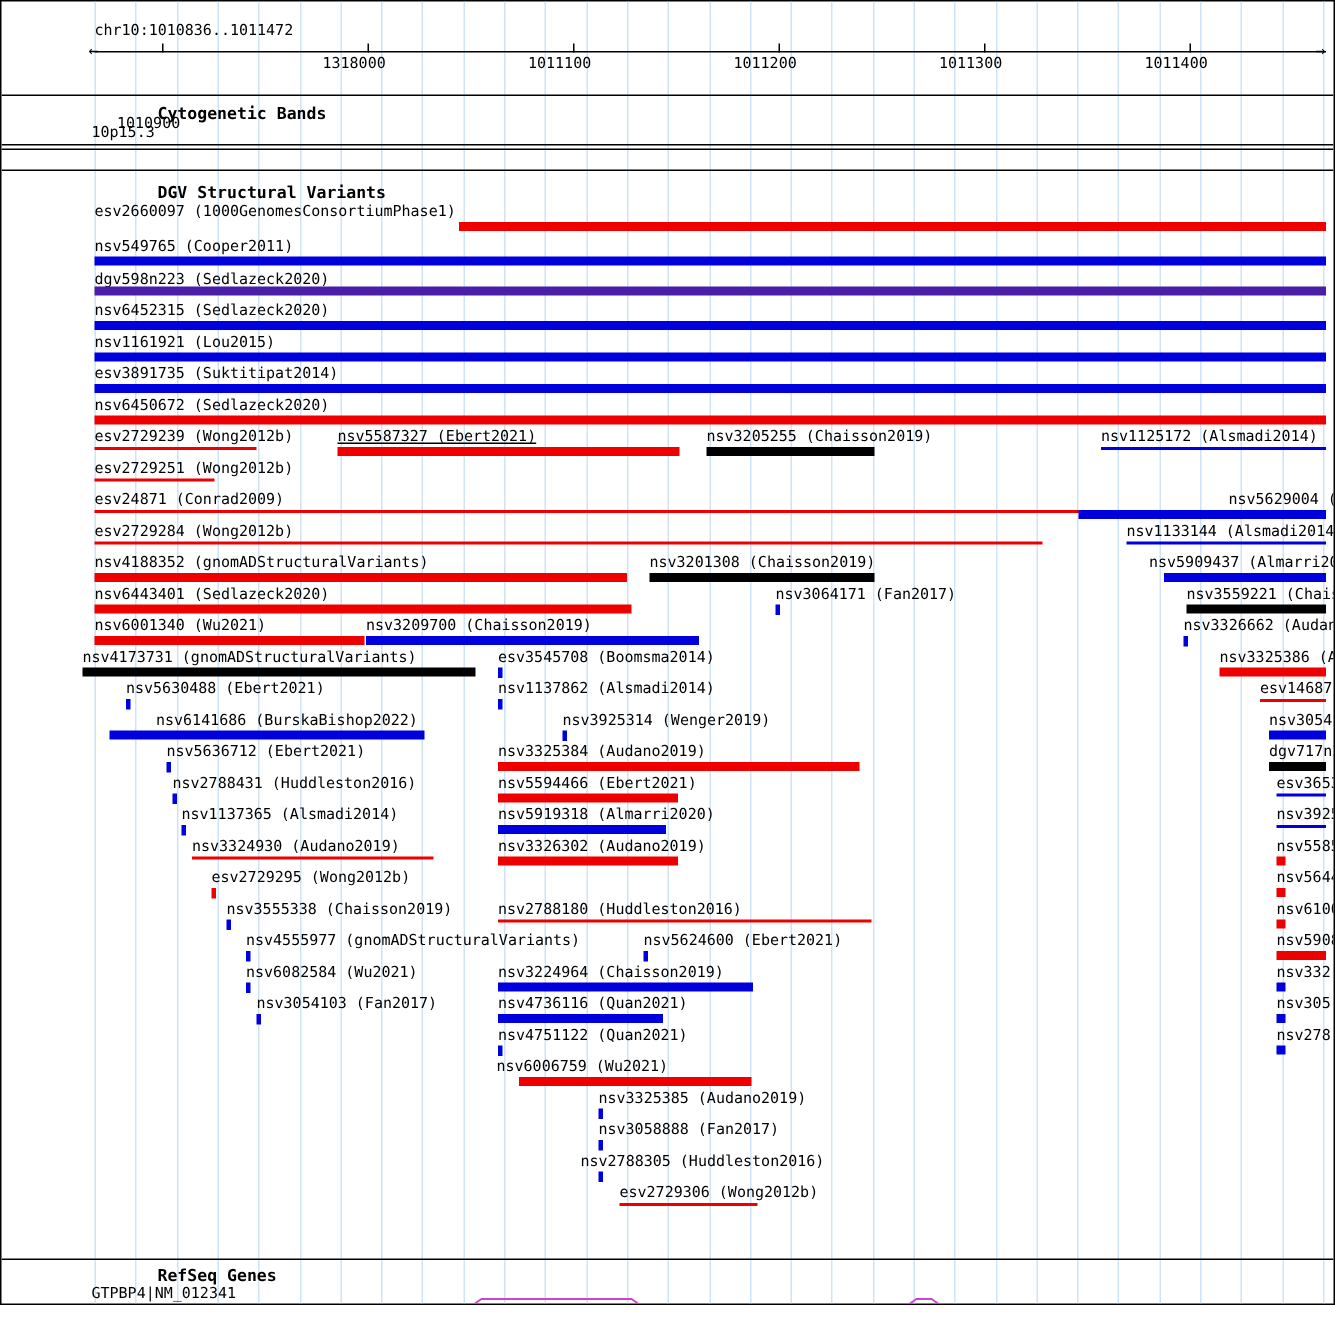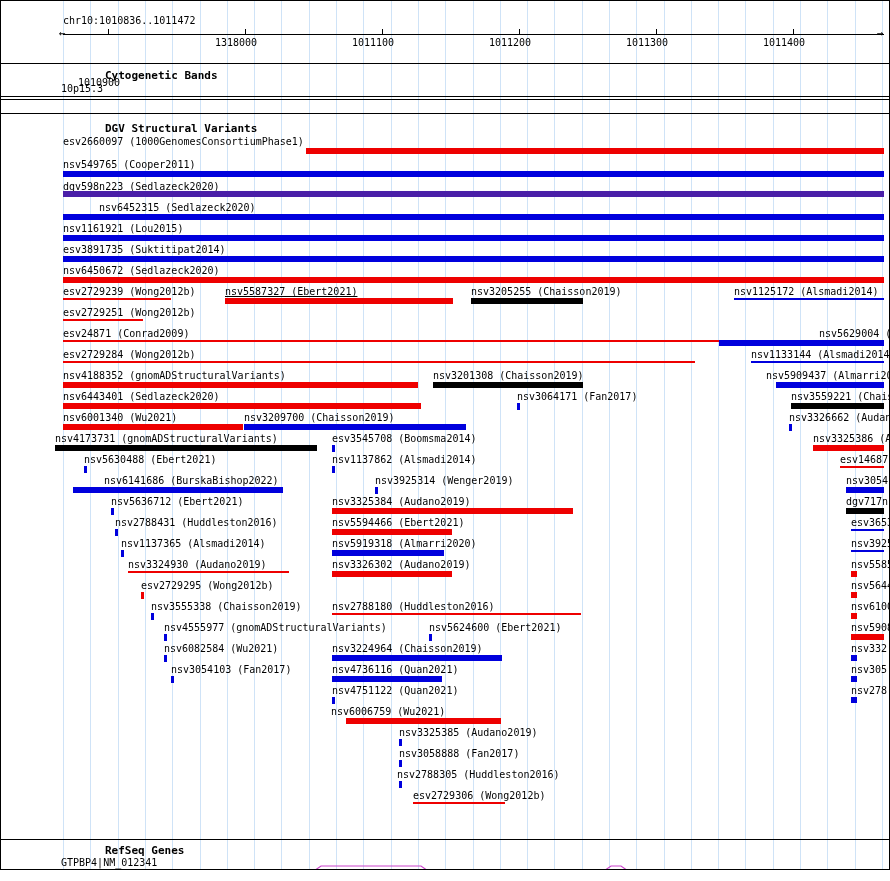--- a/index.html
+++ b/index.html
@@ -89,21 +89,21 @@
   <div class="hr" style="top:112px;"></div>
 
   <div class="section-title" style="left:60px;top:121px;">DGV Structural Variants</div>
   <div id="variant-layer">
       <div class="track-label" style="left: 62px; top: 135px;">esv2660097 (1000GenomesConsortiumPhase1)</div>
       <div class="bar" style="left: 305px; top: 147px; width: 578px; background: rgb(238, 0, 0);"></div>
       <div class="track-label" style="left: 62px; top: 158px;">nsv549765 (Cooper2011)</div>
       <div class="bar" style="left: 62px; top: 170px; width: 821px; background: rgb(0, 0, 221);"></div>
       <div class="track-label" style="left: 62px; top: 180px;">dgv598n223 (Sedlazeck2020)</div>
       <div class="bar" style="left: 62px; top: 190px; width: 821px; background: rgb(74, 31, 168);"></div>
-      <div class="track-label" style="left: 62px; top: 201px; margin-left: 36px;">nsv6452315 (Sedlazeck2020)</div>
+      <div class="track-label" style="left: 62px; top: 201px;">nsv6452315 (Sedlazeck2020)</div>
       <div class="bar" style="left: 62px; top: 213px; width: 821px; background: rgb(0, 0, 221);"></div>
       <div class="track-label" style="left: 62px; top: 222px;">nsv1161921 (Lou2015)</div>
       <div class="bar" style="left: 62px; top: 234px; width: 821px; background: rgb(0, 0, 221);"></div>
       <div class="track-label" style="left: 62px; top: 243px;">esv3891735 (Suktitipat2014)</div>
       <div class="bar" style="left: 62px; top: 255px; width: 821px; background: rgb(0, 0, 221);"></div>
       <div class="track-label" style="left: 62px; top: 264px;">nsv6450672 (Sedlazeck2020)</div>
       <div class="bar" style="left: 62px; top: 276px; width: 821px; background: rgb(238, 0, 0);"></div>
       <div class="track-label" style="left: 62px; top: 285px;">esv2729239 (Wong2012b)</div>
       <div class="thinbar" style="left: 62px; top: 297px; width: 108px; background: rgb(238, 0, 0);"></div>
       <div class="track-label" style="left: 224px; top: 285px; text-decoration: underline;">nsv5587327 (Ebert2021)</div>
@@ -213,21 +213,21 @@
       <div class="track-label" style="left: 331px; top: 684px;">nsv4751122 (Quan2021)</div>
       <div class="tickmark" style="left: 331px; top: 696px; background: rgb(0, 0, 221);"></div>
       <div class="track-label" style="left: 850px; top: 684px;">nsv278 (Audano2019)</div>
       <div class="bar" style="left: 850px; top: 696px; width: 6px; background: rgb(0, 0, 221);"></div>
       <div class="track-label" style="left: 330px; top: 705px;">nsv6006759 (Wu2021)</div>
       <div class="bar" style="left: 345px; top: 717px; width: 155px; background: rgb(238, 0, 0);"></div>
       <div class="track-label" style="left: 398px; top: 726px;">nsv3325385 (Audano2019)</div>
       <div class="tickmark" style="left: 398px; top: 738px; background: rgb(0, 0, 221);"></div>
       <div class="track-label" style="left: 398px; top: 747px;">nsv3058888 (Fan2017)</div>
       <div class="tickmark" style="left: 398px; top: 759px; background: rgb(0, 0, 221);"></div>
-      <div class="track-label" style="left: 396px; top: 768px; text-align: right;">nsv2788305 (Huddleston2016)</div>
+      <div class="track-label" style="left: 386px; top: 768px; text-align: right;">nsv2788305 (Huddleston2016)</div>
       <div class="tickmark" style="left: 398px; top: 780px; background: rgb(0, 0, 221);"></div>
       <div class="track-label" style="left: 412px; top: 789px;">esv2729306 (Wong2012b)</div>
       <div class="thinbar" style="left: 412px; top: 801px; width: 92px; background: rgb(238, 0, 0);"></div>
     </div>
 
   <div class="hr" style="top:838px;"></div>
   <div class="section-title" style="left:60px;top:843px;">RefSeq Genes</div>
   <div class="sub-label" style="left:60px;top:856px;">GTPBP4|NM_012341</div>
   <svg style="position:absolute;left:0;top:862px;width:890px;height:18px;">
     <path d="M0,10 L310,10 L320,3 L420,3 L430,10 L600,10 L610,3 L620,3 L630,10 L890,10" fill="none" stroke="#cc44cc" stroke-width="1.2"></path>

